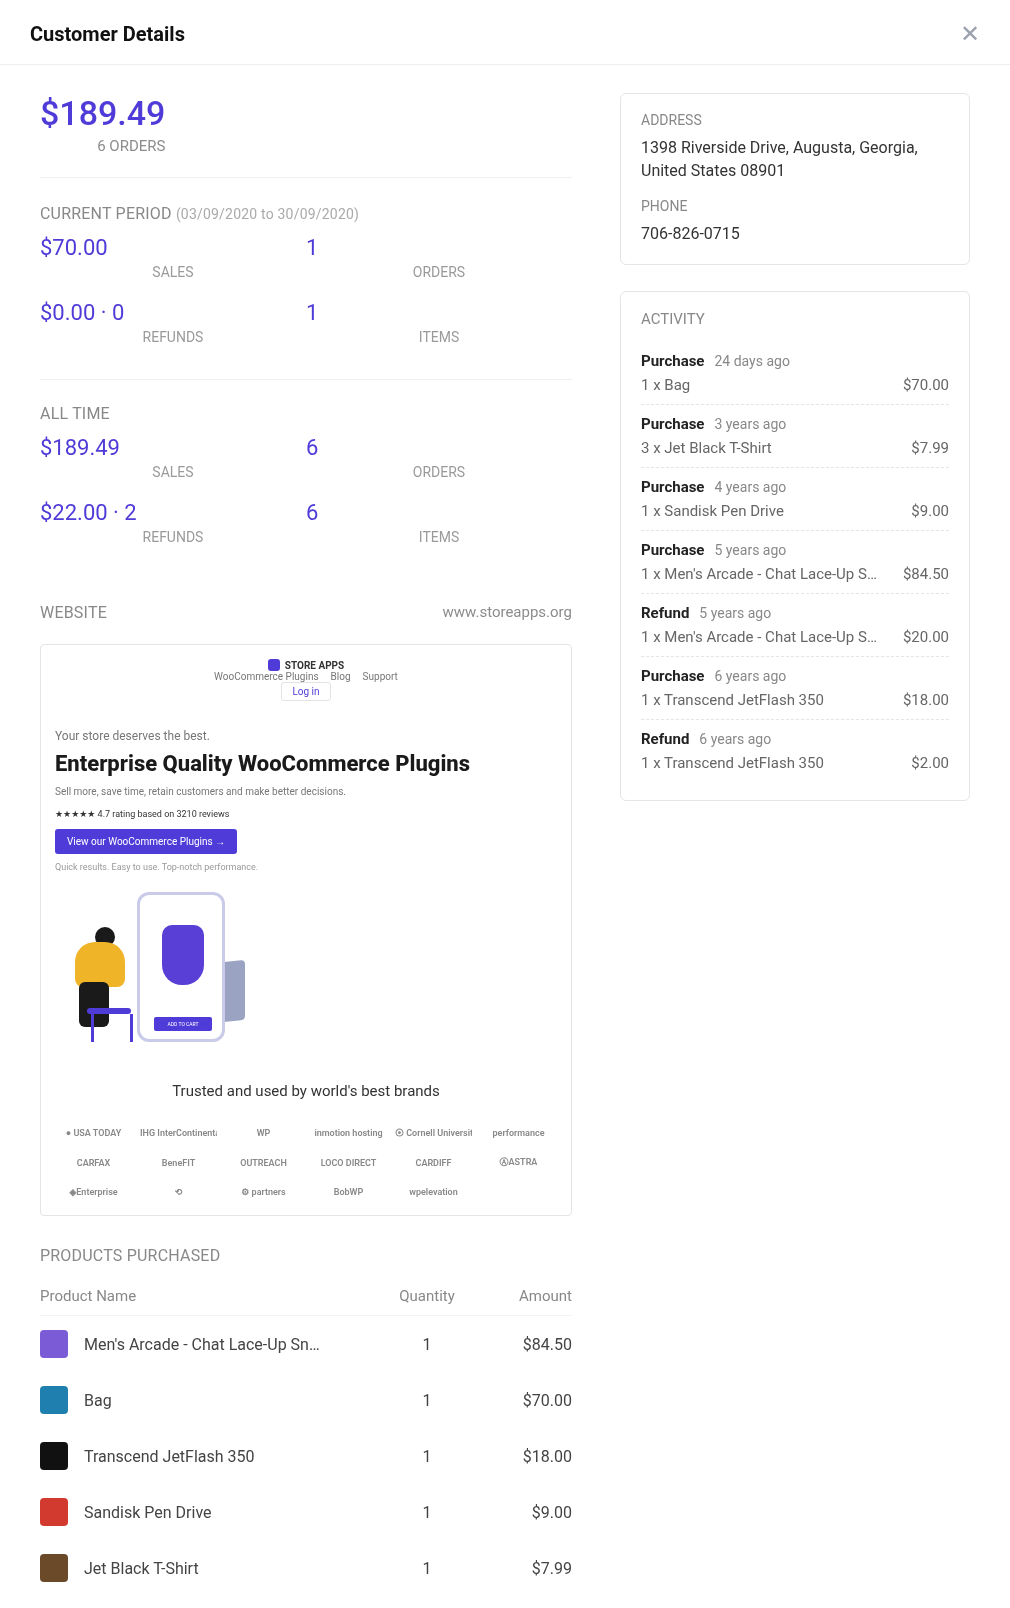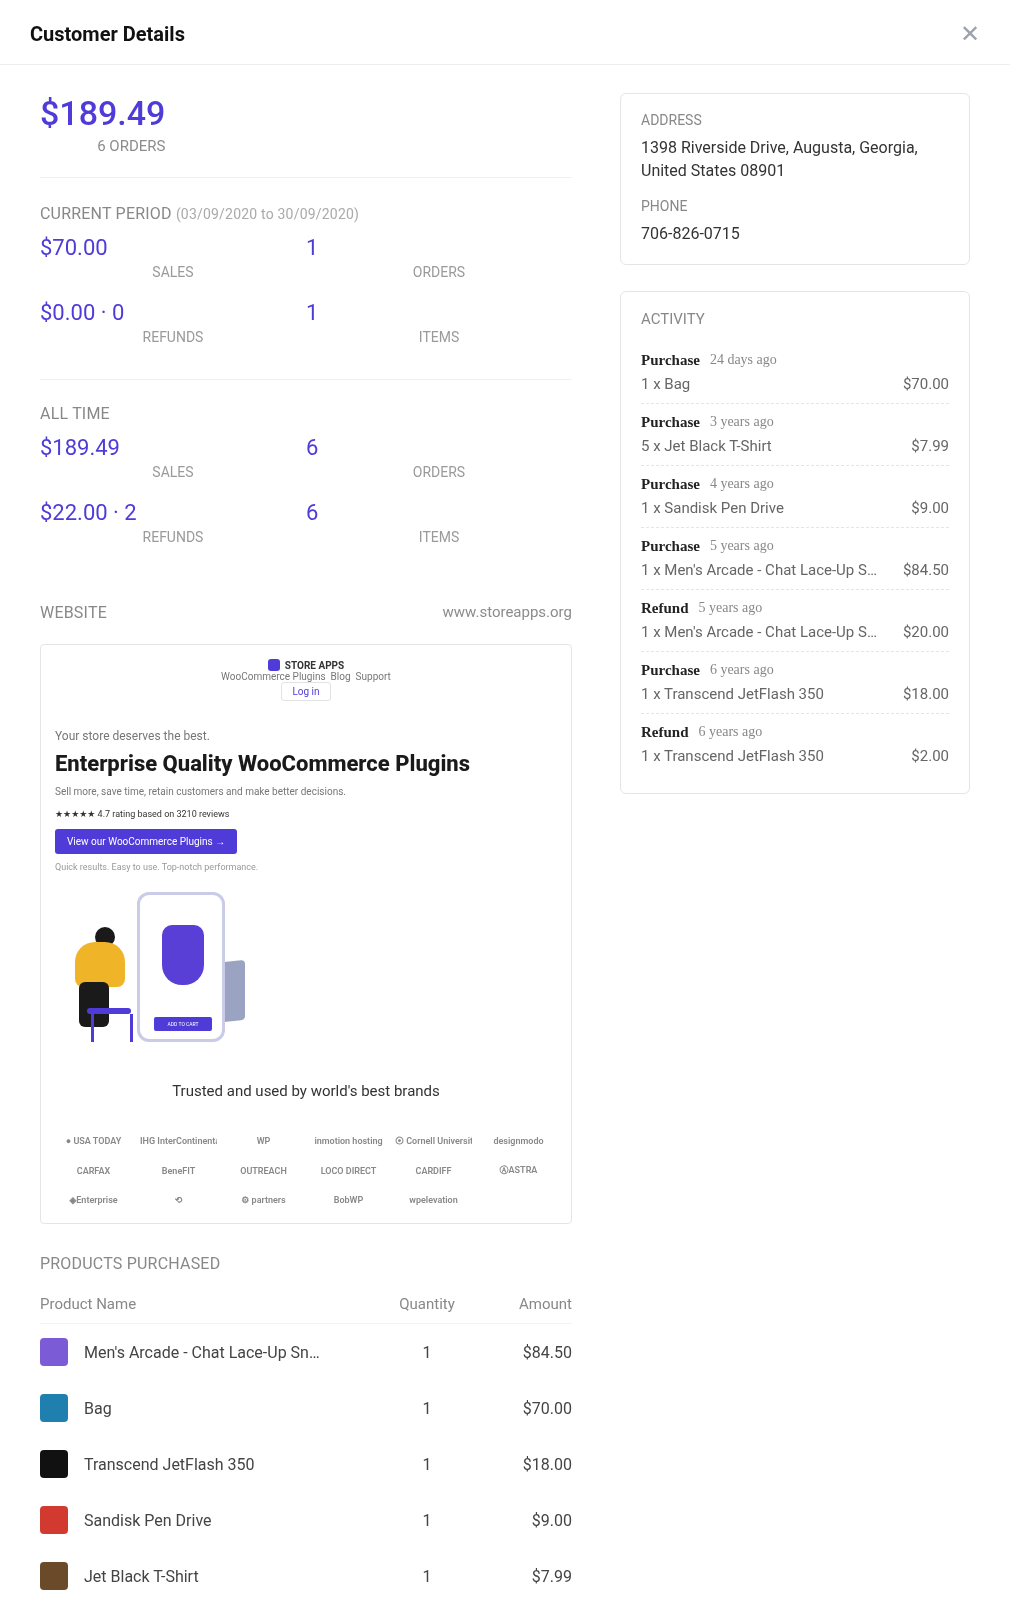--- a/index.html
+++ b/index.html
@@ -27,21 +27,21 @@
   .stat-val { font-size:22px; color:#4f3bd8; margin-bottom:4px;}
   .stat-lbl { font-size:14px; color:#9a9a9a;text-align:center;}
   .period-block { border-bottom:1px solid #f0f0f0; padding-bottom:14px; margin-bottom:24px;}
   .website-block {}
   .website-head { display:flex; justify-content:space-between; margin-bottom:10px;}
   .website-link { color:#8c8c8c; font-size:15px;}
   .website-card { border:1px solid #e5e5e5; border-radius:4px; padding:14px 14px 18px; font-size:12px;}
   .wc-top { display:flex; justify-content:space-between; align-items:center; font-size:11px; color:#555; margin-bottom:28px;flex-direction:column;}
   .wc-brand { display:flex; gap:5px; align-items:center; font-weight:700; color:#333; font-size:10px;}
   .wc-brand .sq{width:12px;height:12px;background:#4f3bd8;border-radius:3px;}
-  .wc-nav { display:flex; gap:5px; color:#777; font-size:10px;}
+  .wc-nav { display:flex; gap:12px; color:#777; font-size:10px;}
   .wc-login { color:#4f3bd8; border:1px solid #e3e3e3; padding:3px 10px; border-radius:3px; font-size:10px;}
   .wc-hero { display:flex; gap:20px;flex-direction:column;}
   .wc-hl { flex:1;}
   .wc-tag { color:#777; font-size:12px; margin-bottom:8px;}
   .wc-head { font-size:22px; font-weight:800; color:#1a1a1a; line-height:1.2; margin-bottom:8px;}
   .wc-sub { font-size:10px; color:#777; line-height:1.4; margin-bottom:10px;}
   .wc-stars { font-size:9px; color:#333; margin-bottom:10px;}
   .wc-btn { background:#4f3bd8; color:#fff; font-size:10px; padding:7px 12px; border-radius:3px; display:inline-block; margin-bottom:8px;}
   .wc-note { font-size:9px; color:#999;}
   .wc-illust { width:190px; height:150px; position:relative;}
@@ -49,38 +49,38 @@
   .phone .dress{position:absolute;top:30px;left:22px;width:42px;height:60px;background:#5a3fd6;border-radius:10px 10px 20px 20px;}
   .phone .cart{position:absolute;bottom:8px;left:14px;width:58px;height:14px;background:#4f3bd8;border-radius:2px;color:#fff;font-size:5px;display:flex;align-items:center;justify-content:center;}
   .person{position:absolute;left:0;bottom:10px;width:90px;height:110px;}
   .person .body{position:absolute;top:20px;left:20px;width:50px;height:45px;background:#f0b429;border-radius:20px 20px 8px 8px;}
   .person .head{position:absolute;top:5px;left:40px;width:20px;height:20px;background:#1a1a1a;border-radius:50%;}
   .person .legs{position:absolute;top:60px;left:24px;width:30px;height:45px;background:#1a1a1a;border-radius:6px;}
   .stool{position:absolute;bottom:0;left:32px;width:44px;height:34px;}
   .stool::before{content:"";position:absolute;top:0;left:0;width:44px;height:6px;background:#4f3bd8;border-radius:3px;}
   .stool::after{content:"";position:absolute;top:6px;left:4px;width:36px;height:28px;border-left:3px solid #4f3bd8;border-right:3px solid #4f3bd8;}
   .slab{position:absolute;right:0;bottom:20px;width:42px;height:60px;background:#9aa4c2;border-radius:4px;transform:skewY(-6deg);}
-  .wc-trusted { text-align:center; color:#333; font-size:15px; margin:40px 0 36px;}
+  .wc-trusted { text-align:center; color:#333; font-size:15px; margin:40px 0 28px;}
   .wc-logos { display:grid; grid-template-columns:repeat(6,1fr); gap:18px 8px; align-items:center; font-size:9px; color:#888; font-weight:600; text-align:center;}
   .wc-logos div{white-space:nowrap;overflow:hidden;}
   .products-block { margin-top:30px;}
   .ptable-head { display:flex; color:#888; font-size:15px; padding:10px 0; border-bottom:1px solid #f3f3f3;}
   .col-name { flex:1;}
   .col-qty { width:90px; text-align:center;}
   .col-amt { width:100px; text-align:right;}
   .prow { display:flex; align-items:center; padding:14px 0; font-size:16px; color:#444;}
   .pimg { width:28px; height:28px; border-radius:4px; margin-right:16px; flex-shrink:0;}
   .pname { flex:1; white-space:nowrap; overflow:hidden; text-overflow:ellipsis;}
   .side-card { border:1px solid #e5e5e5; border-radius:6px; padding:18px 20px; margin-bottom:26px;}
   .side-lbl { color:#888; font-size:14px; margin-bottom:8px;}
   .side-val { color:#333; font-size:16px; line-height:1.45; margin-bottom:16px;}
   .act-title { color:#888; font-size:15px; margin-bottom:14px;}
   .act-item { padding:10px 0; border-bottom:1px dashed #e5e5e5;}
   .act-item:last-child{border-bottom:none;}
-  .act-top { display:flex; gap:10px; align-items:center; margin-bottom:6px;font-family:Liberation Serif, serif;}
+  .act-top { display:flex; gap:10px; align-items:center; margin-bottom:6px;}
   .act-type { font-weight:700; color:#222; font-size:15px;}
   .act-date { color:#888; font-size:14px;}
   .act-bot { display:flex; justify-content:flex-end; color:#666; font-size:15px;}
   .act-desc { flex:1; white-space:nowrap; overflow:hidden; text-overflow:ellipsis; padding-right:10px;}
 </style>
 </head>
 <body>
 
 <div class="header-bar">
   <div class="header-title">Customer Details</div>
@@ -189,21 +189,21 @@
             <div class="stool"></div>
           </div>
         </div>
         <div class="wc-trusted">Trusted and used by world's best brands</div>
         <div class="wc-logos" id="wc-logos">
             <div>● USA TODAY</div>
             <div>IHG InterContinental</div>
             <div>WP</div>
             <div>inmotion hosting</div>
             <div>⦿ Cornell University</div>
-            <div>designmodo</div>
+            <div>performance</div>
             <div>CARFAX</div>
             <div>BeneFIT</div>
             <div>OUTREACH</div>
             <div>LOCO DIRECT</div>
             <div>CARDIFF</div>
             <div>ⒶASTRA</div>
             <div>◈Enterprise</div>
             <div>⟲</div>
             <div>⚙ partners</div>
             <div>BobWP</div>
@@ -274,21 +274,21 @@
               <span class="act-desc">1 x Bag</span>
               <span>$70.00</span>
             </div>
           </div>
           <div class="act-item">
             <div class="act-top">
               <span class="act-type">Purchase</span>
               <span class="act-date">3 years ago</span>
             </div>
             <div class="act-bot">
-              <span class="act-desc">5 x Jet Black T-Shirt</span>
+              <span class="act-desc">3 x Jet Black T-Shirt</span>
               <span>$7.99</span>
             </div>
           </div>
           <div class="act-item">
             <div class="act-top">
               <span class="act-type">Purchase</span>
               <span class="act-date">4 years ago</span>
             </div>
             <div class="act-bot">
               <span class="act-desc">1 x Sandisk Pen Drive</span>

